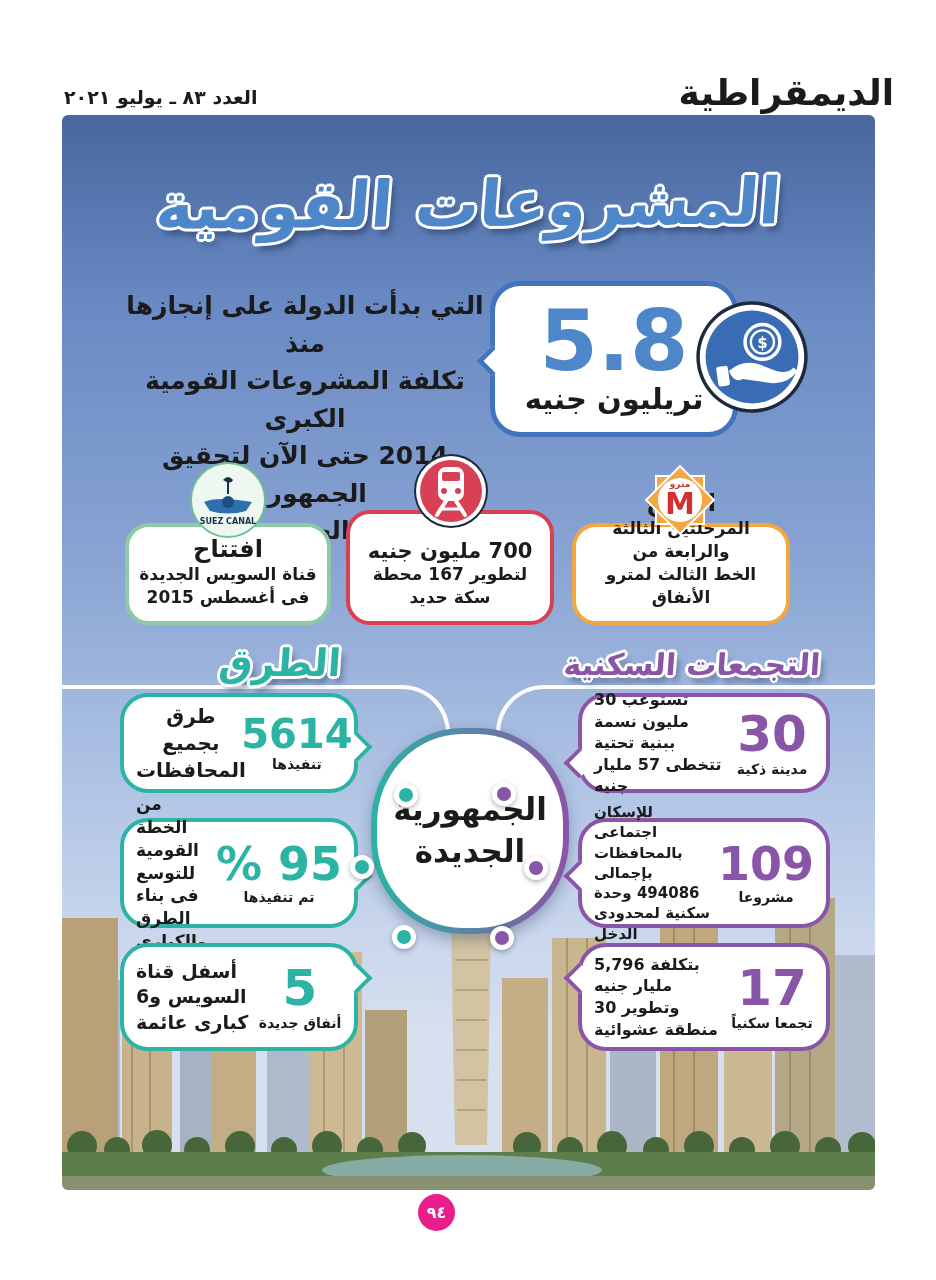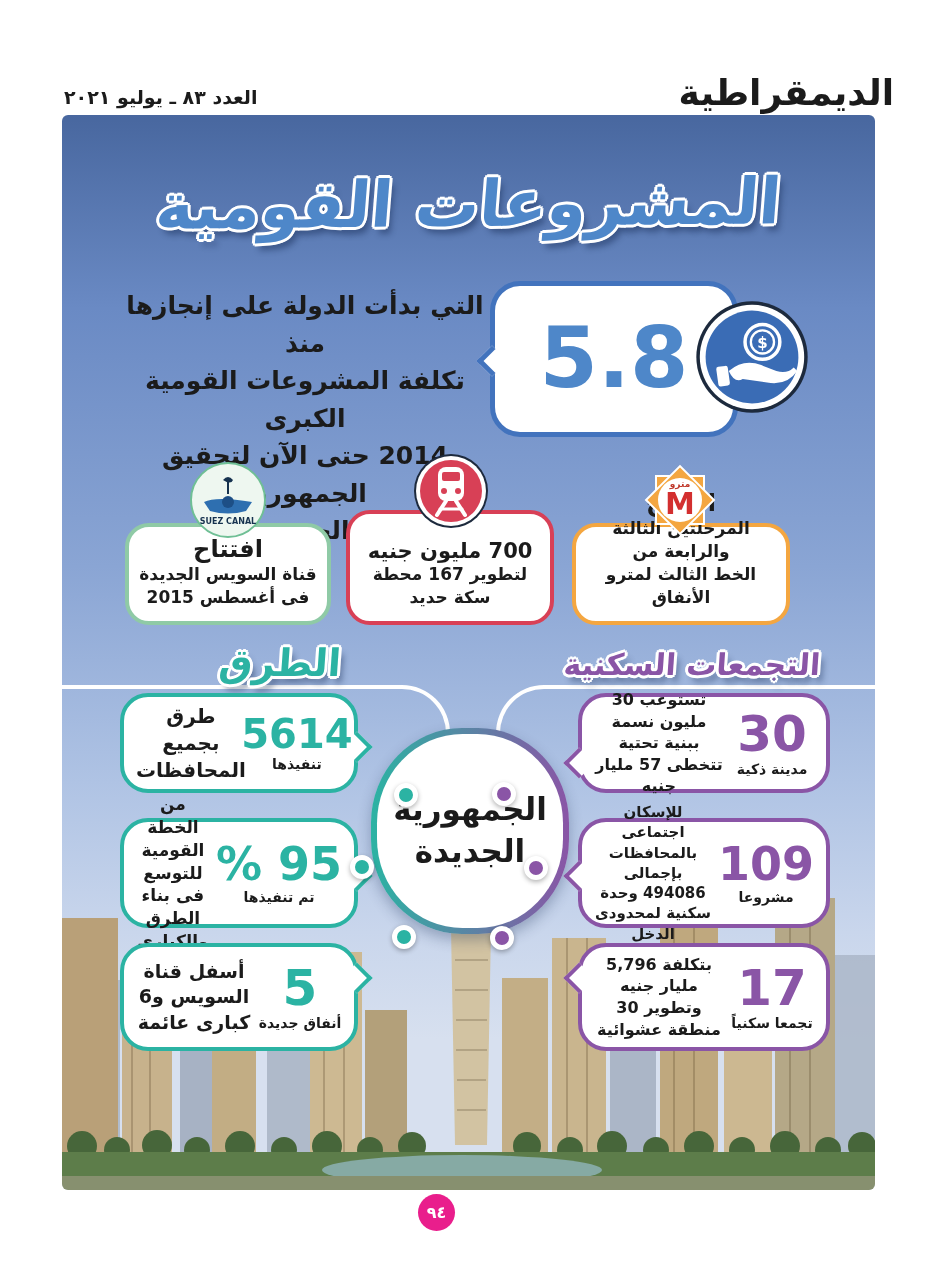--- a/index.html
+++ b/index.html
@@ -61,21 +61,21 @@
   
   .stat{position:absolute;background:#fff;border-radius:28px;z-index:6;direction:rtl;
     display:flex;align-items:center;padding:8px 12px;gap:6px;}
   .stat.teal{border:4px solid var(--teal);}
   .stat.purple{border:4px solid var(--purple);}
   .stat .numcol{display:flex;flex-direction:column;align-items:center;min-width:84px;}
   .stat .val{font-size:46px;font-weight:900;line-height:1;direction:ltr;text-align:right;}
   .stat.teal .val{color:var(--teal);}
   .stat.purple .val{color:var(--purple);}
   .stat .unit{font-size:14px;font-weight:900;margin-top:2px;}
-  .stat .desc{flex:1;font-size:17px;font-weight:bold;line-height:1.35;text-align:center;}
+  .stat .desc{flex:1;font-size:17px;font-weight:bold;line-height:1.35;text-align:left;}
   .tail.tr{right:-14px;top:42%;transform:rotate(45deg);border-top:4px solid var(--teal);border-right:4px solid var(--teal);}
   .tail.pl{left:-14px;top:42%;transform:rotate(45deg);border-bottom:4px solid var(--purple);border-left:4px solid var(--purple);}
 
   
   .blob{position:absolute;left:309px;top:613px;width:198px;height:206px;z-index:5;border-radius:46%;
     padding:6px;background:linear-gradient(90deg,var(--teal),var(--purple));
     box-shadow:0 6px 14px rgba(20,40,80,.3);}
   .blob .inner{width:100%;height:100%;border-radius:46%;background:#fff;direction:rtl;
     display:flex;flex-direction:column;align-items:center;justify-content:center;}
   .blob .bl{font-size:31px;font-weight:900;line-height:1.35;}
@@ -174,20 +174,21 @@
     <div class="intro">
       <div>التي بدأت الدولة على إنجازها منذ</div>
       <div>تكلفة المشروعات القومية الكبرى</div>
       <div>2014 حتى الآن لتحقيق الجمهورية</div>
       <div>الجديدة</div>
     </div>
 
     <div class="cost">
       <i class="tail left"></i>
       <span class="val">5.8</span>
+      <span class="unit">تريليون جنيه</span>
     </div>
 
     <svg class="money" viewBox="0 0 100 100">
       <circle cx="50" cy="50" r="48" fill="#1d2a3d"></circle>
       <circle cx="50" cy="50" r="45" fill="#ffffff"></circle>
       <circle cx="50" cy="50" r="40" fill="#3a6cb5"></circle>
       <circle cx="59" cy="37" r="15" fill="none" stroke="#ffffff" stroke-width="3"></circle>
       <circle cx="59" cy="37" r="10" fill="none" stroke="#ffffff" stroke-width="2"></circle>
       <text x="59" y="42" font-size="13" font-weight="bold" fill="#ffffff" text-anchor="middle">$</text>
       <path d="M30 62 q13 -11 28 -5 l13 5 q9 3 15 -3 l3 3 q-9 13 -26 10 l-21 -3 q-7 4 -12 -7 z" fill="#ffffff"></path>

